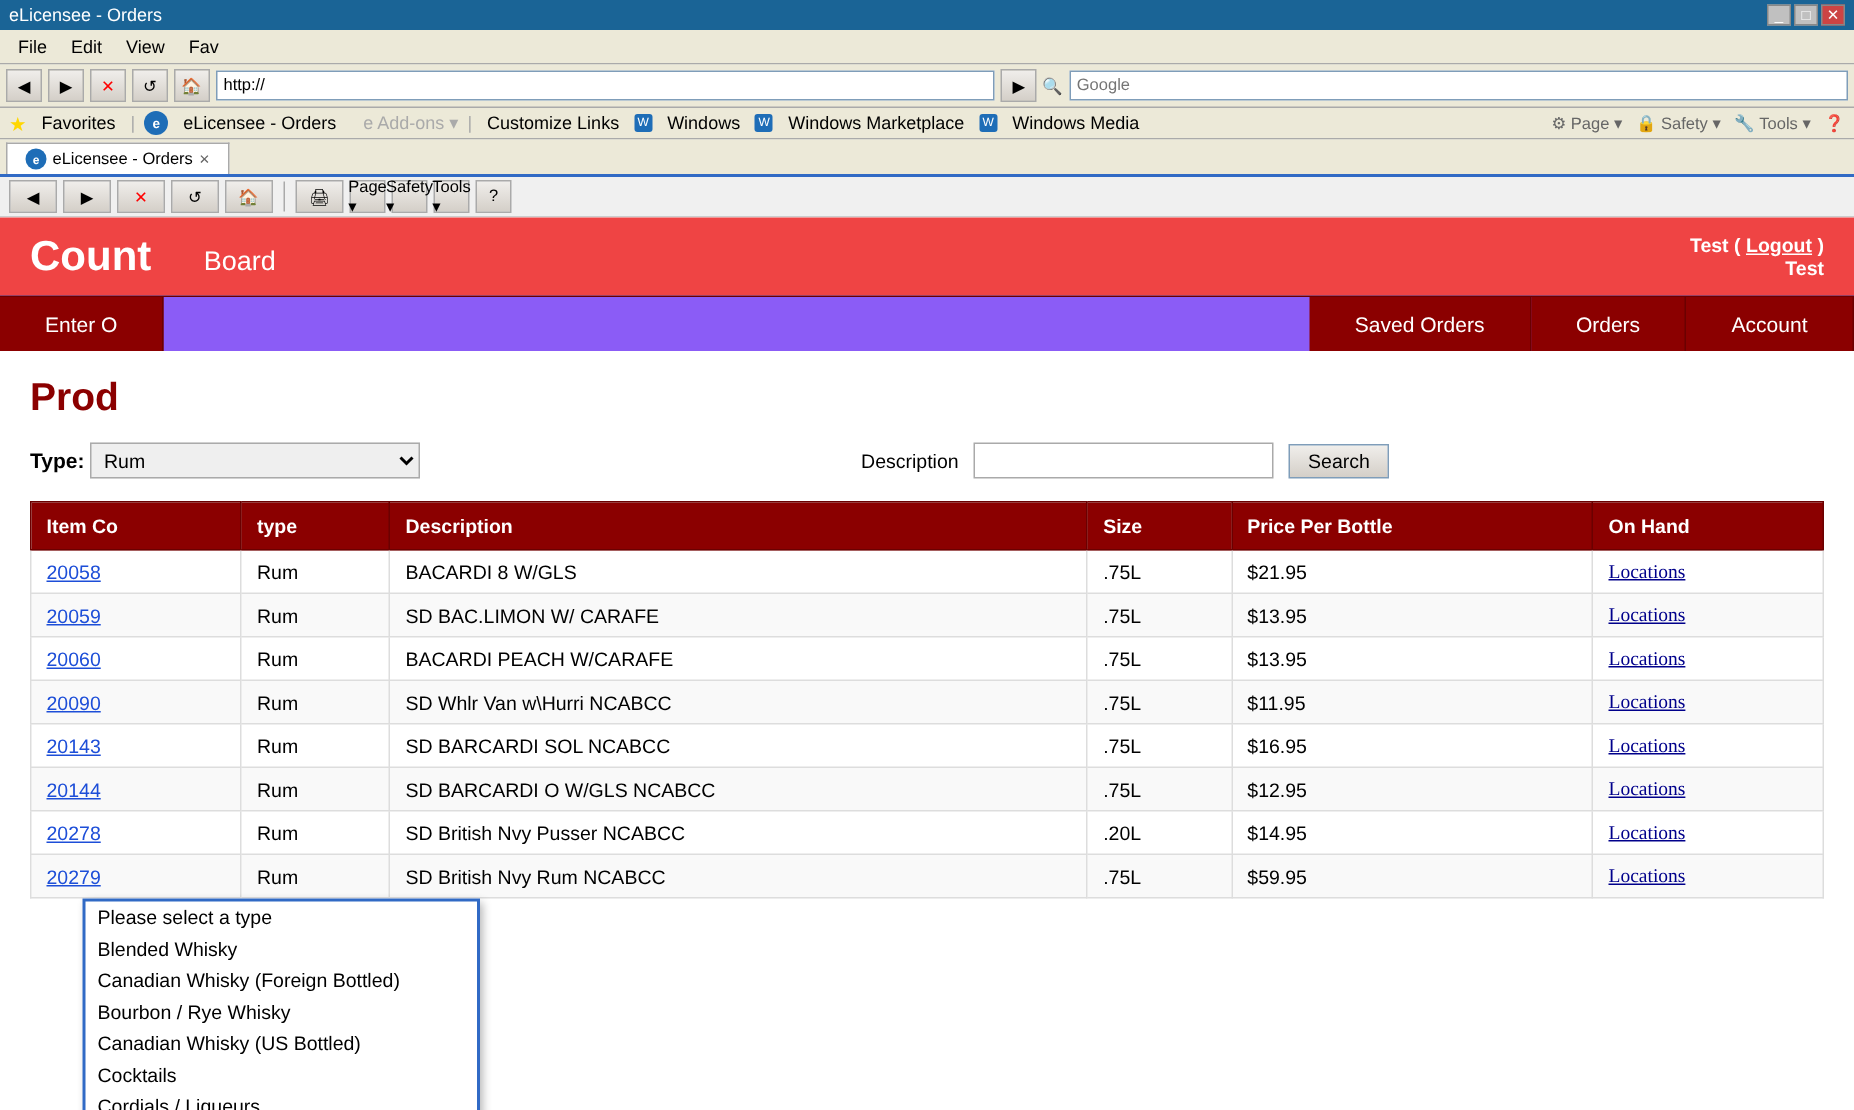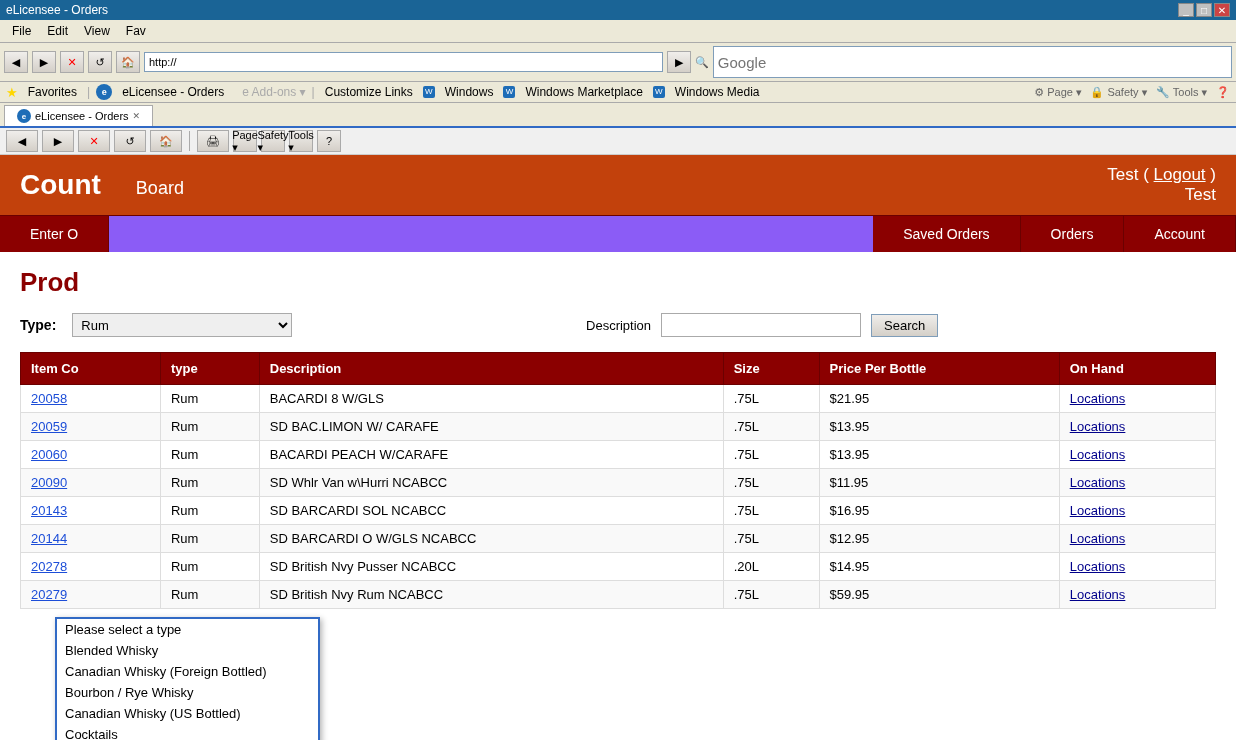--- a/index.html
+++ b/index.html
@@ -18,45 +18,45 @@
     .ie-logo { width: 16px; height: 16px; background: #1e6db7; border-radius: 50%; display: inline-flex; align-items: center; justify-content: center; color: #fff; font-size: 9px; font-weight: bold; }
     .tab-bar { display: flex; align-items: flex-end; padding: 2px 4px 0; background: #ece9d8; border-bottom: 1px solid #aaa; }
     .tab { padding: 3px 12px; background: #d4cfc8; border: 1px solid #aaa; border-bottom: none; font-size: 11px; cursor: pointer; display: flex; align-items: center; gap: 4px; }
     .tab.active { background: #fff; }
     .tab-close { font-size: 9px; color: #666; }
     .nav-toolbar { display: flex; align-items: center; padding: 2px 4px; background: #ece9d8; border-bottom: 1px solid #aaa; gap: 4px; }
     .toolbar-sep { width: 1px; background: #aaa; height: 20px; margin: 0 3px; }
 
     
     .app-container { background: #fff; }
-    .app-header { background: #c2410c; color: #fff; padding: 10px 20px; display: flex; justify-content: space-between; align-items: center; }
+    .app-header { background: #ef4444; color: #fff; padding: 10px 20px; display: flex; justify-content: space-between; align-items: center; }
     .app-header h1 { font-size: 28px; font-weight: bold; }
-    .header-user { text-align: right; font-size: 17px; }
+    .header-user { text-align: right; font-size: 13px; font-weight: bold; }
     .header-user a { color: #fff; text-decoration: underline; cursor: pointer; }
 
     .nav-bar { display: flex; background: #8b5cf6; border-top: 1px solid #6b0000; }
     .nav-bar-item { padding: 10px 30px; color: #fff; font-size: 14px; cursor: pointer; background: #8b0000; border-right: 1px solid #6b0000; }
     .nav-bar-spacer { flex: 1; }
 
     .content { padding: 15px 20px; position: relative; }
     .page-title { font-size: 26px; font-weight: bold; color: #8b0000; margin-bottom: 15px; }
 
-    .filter-row { display: flex; align-items: center; gap: 16px; margin-bottom: 15px; }
+    .filter-row { display: flex; align-items: center; gap: 4px; margin-bottom: 15px; }
     .filter-label { font-size: 14px; font-weight: bold; }
     .type-select-container { position: relative; }
     .type-select { width: 220px; height: 24px; border: 1px solid #aaa; padding: 0 4px; font-size: 13px; cursor: pointer; }
     .search-btn { padding: 3px 12px; background: linear-gradient(to bottom, #f0eeeb, #d4cfc8); border: 1px solid #7f9db9; cursor: pointer; font-size: 13px; }
 
     
     .product-table { width: 100%; border-collapse: collapse; font-size: 13px; }
     .product-table th { background: #8b0000; color: #fff; padding: 8px 10px; text-align: left; border: 1px solid #6b0000; }
     .product-table td { padding: 6px 10px; border: 1px solid #ddd; }
     .product-table tr:nth-child(even) td { background: #f9f9f9; }
     .product-table tr:nth-child(odd) td { background: #fff; }
-    .locations-link { color: #00008b; text-decoration: underline; cursor: pointer; }
+    .locations-link { color: #00008b; text-decoration: underline; cursor: pointer; font-family: Liberation Serif, serif; }
     .item-code { color: #1d4ed8; text-decoration: underline; cursor: pointer; }
     .dropdown-menu { position: absolute; top: 365px; left: 55px; width: 265px; background: #fff; border: 2px solid #316ac5; box-shadow: 2px 2px 6px rgba(0,0,0,0.3); z-index: 1000; }
     .dropdown-item { padding: 3px 8px; font-size: 13px; cursor: pointer; white-space: nowrap; }
   </style>
 </head>
 <body>
 
 <div class="title-bar">
   <span>eLicensee - Orders</span>
   <div class="title-bar-buttons">
@@ -75,21 +75,21 @@
 
 <div class="address-bar" style="display:flex; align-items:center; padding:3px 4px; background:#ece9d8; border-bottom:1px solid #aaa; gap:4px;">
   <div class="nav-btn">◀</div>
   <div class="nav-btn">▶</div>
   <div class="nav-btn" style="color:red;">✕</div>
   <div class="nav-btn">↺</div>
   <div class="nav-btn">🏠</div>
   <input type="text" style="flex: 1 1 0%; height: 20px; border: 1px solid rgb(127, 157, 185); padding: 0px 4px; font-size: 11px;" value="http://">
   <div class="nav-btn">▶</div>
   <span style="font-size:11px;">🔍</span>
-  <input type="text" style="width: 160px; height: 32px; border: 1px solid rgb(127, 157, 185); padding: 0px 4px; font-size: 15px;" placeholder="Google">
+  <input type="text" style="width: 160px; height: 20px; border: 1px solid rgb(127, 157, 185); padding: 0px 4px; font-size: 11px;" placeholder="Google">
 </div>
 
 <div class="bookmarks-bar" style="display:flex; align-items:center; padding:2px 6px; background:#ece9d8; border-bottom:1px solid #aaa; gap:6px; font-size:12px;">
   <span class="fav-star">★</span>
   <span class="bookmark-item">Favorites</span>
   <span style="color:#aaa;">|</span>
   <div class="ie-logo">e</div>
   <span class="bookmark-item">eLicensee - Orders</span>
   <span style="color:#aaa; margin-left:8px;">e Add-ons ▾</span>
   <span style="color:#aaa;">|</span>

